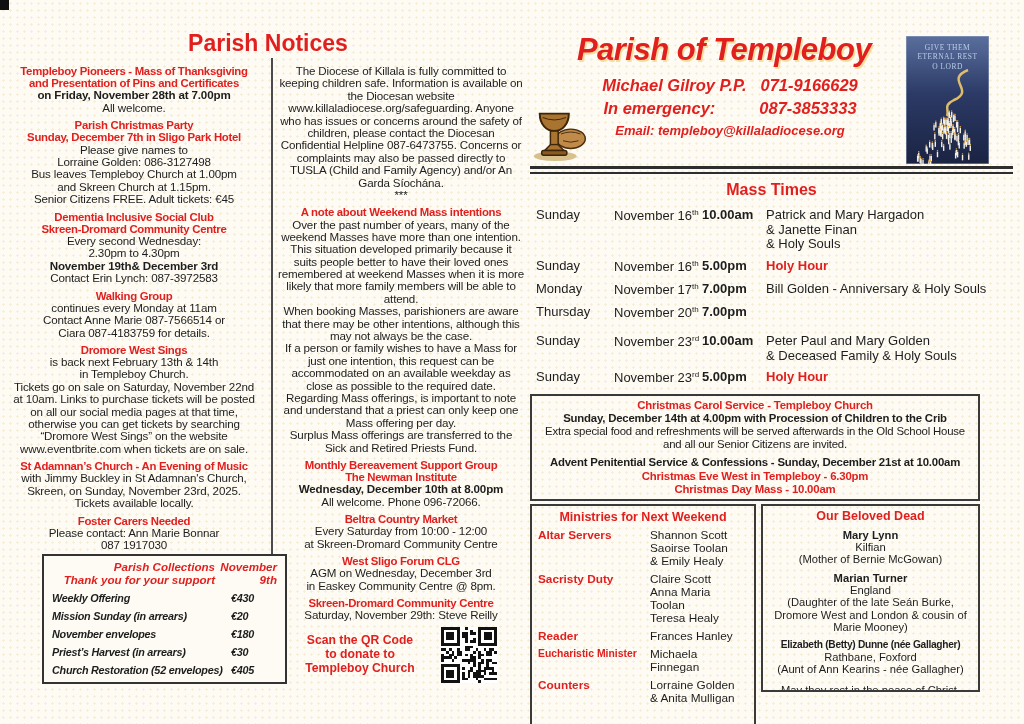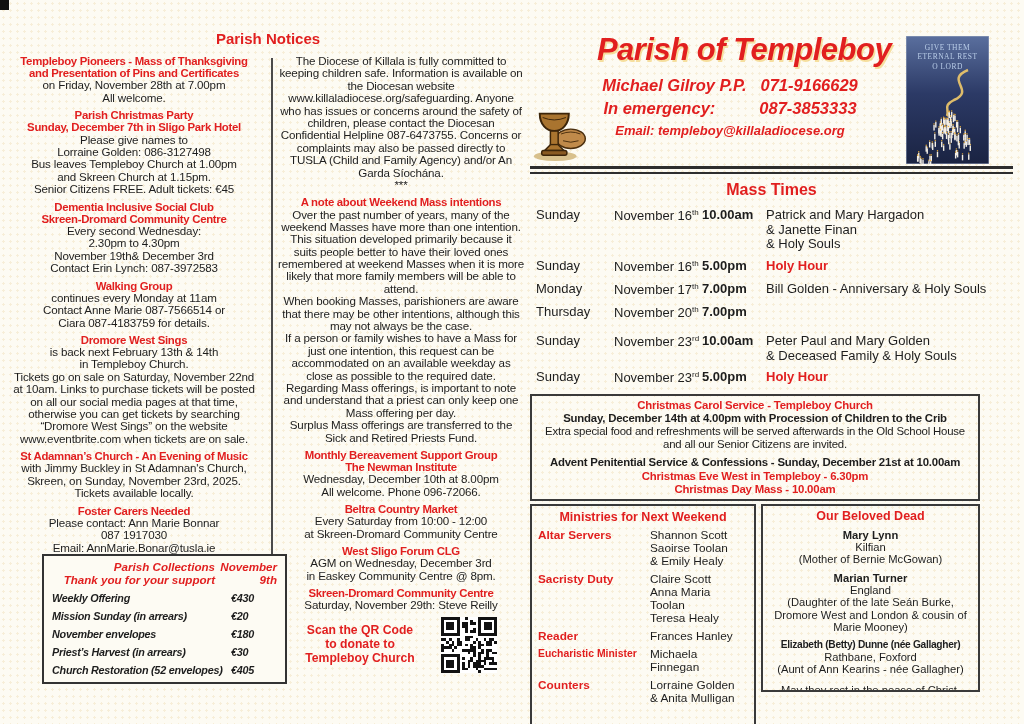--- a/index.html
+++ b/index.html
@@ -10,43 +10,43 @@
     background-size:7px 7px;
     font-family:"Liberation Sans",sans-serif;
     color:var(--ink,#1d1d1d);
   }
   .red{color:var(--red,#e11f1f);}
   .b{font-weight:bold;}
   .artifact{position:absolute;left:0;top:0;width:9px;height:10px;background:#101010;}
 
   
   .left-page{position:absolute;left:12px;top:30px;width:512px;}
-  .page-title{margin:0 0 8px;text-align:center;font-size:15px;font-weight:bold;color:var(--red,#e11f1f);}
+  .page-title{margin:0 0 8px;text-align:center;font-size:23px;font-weight:bold;color:var(--red,#e11f1f);}
   .cols{display:flex;}
   .colA{width:252px;padding-right:8px;box-sizing:border-box;}
   .colB{width:260px;padding-left:14px;box-sizing:border-box;}
   .divider{position:absolute;left:259px;top:28px;width:2px;height:498px;background:#4b4b4b;}
   .notice{margin-bottom:5px;text-align:center;font-size:11.6px;line-height:1.07;letter-spacing:-0.15px;}
   .n-head{color:var(--red,#e11f1f);font-weight:bold;font-size:11.4px;letter-spacing:-0.3px;}
-  .n-line.b{font-weight:normal;}
+  .n-line.b{font-weight:bold;}
 
   .collections{position:absolute;left:30px;top:524px;width:245px;height:130px;border:2px solid #333;
     background:#fdfbf3;padding:4px 8px 0 8px;font-style:italic;box-sizing:border-box;}
   .c-head{display:grid;grid-template-columns:1fr 62px;margin-bottom:6px;}
   .c-title,.c-date{text-align:right;font-weight:bold;font-size:11.6px;line-height:1.12;color:var(--red,#e11f1f);}
   .c-row{display:grid;grid-template-columns:1fr 46px;font-weight:bold;font-size:10.8px;letter-spacing:-0.25px;margin-bottom:6px;}
 
   .qr-row{display:flex;justify-content:center;align-items:center;gap:26px;}
   .qr-text{color:var(--red,#e11f1f);font-weight:bold;font-size:12.2px;line-height:1.12;text-align:center;}
 
   
   .right-page{position:absolute;left:530px;top:28px;width:483px;}
   .r-header{position:relative;height:138px;}
   .chalice{position:absolute;left:2px;top:74px;}
-  .r-title{position:absolute;left:44px;top:4px;width:340px;text-align:center;font-size:31px;font-weight:bold;
+  .r-title{position:absolute;left:24px;top:4px;width:340px;text-align:center;font-size:31px;font-weight:bold;
     font-style:italic;letter-spacing:-0.5px;color:var(--red,#e11f1f);text-shadow:1.5px 1.5px 0 rgba(240,200,90,.55);}
   .r-sub{position:absolute;left:30px;width:340px;text-align:center;font-style:italic;font-weight:bold;color:var(--red,#e11f1f);}
   .r-line1{top:48px;font-size:16.5px;}
   .r-line1 .lbl{margin-right:14px;}
   .r-line2{top:71px;font-size:16.5px;}
   .r-line2 .lbl{margin-right:44px;}
   .r-line3{top:95px;font-size:13px;}
   .poster{position:absolute;right:24px;top:8px;width:83px;height:128px;}
   .poster svg{position:absolute;left:0;top:0;}
   .poster-text{position:absolute;top:7px;left:0;right:0;text-align:center;}

